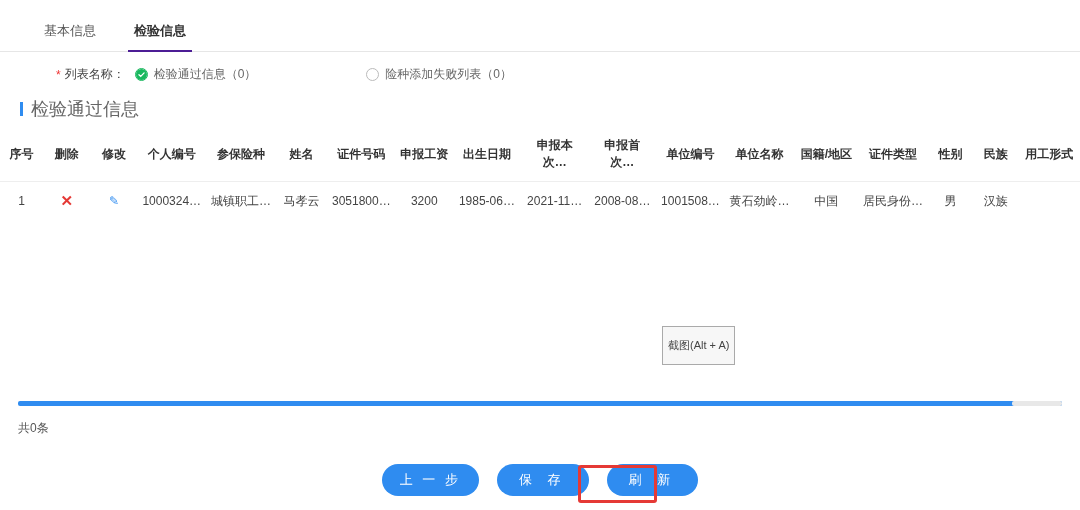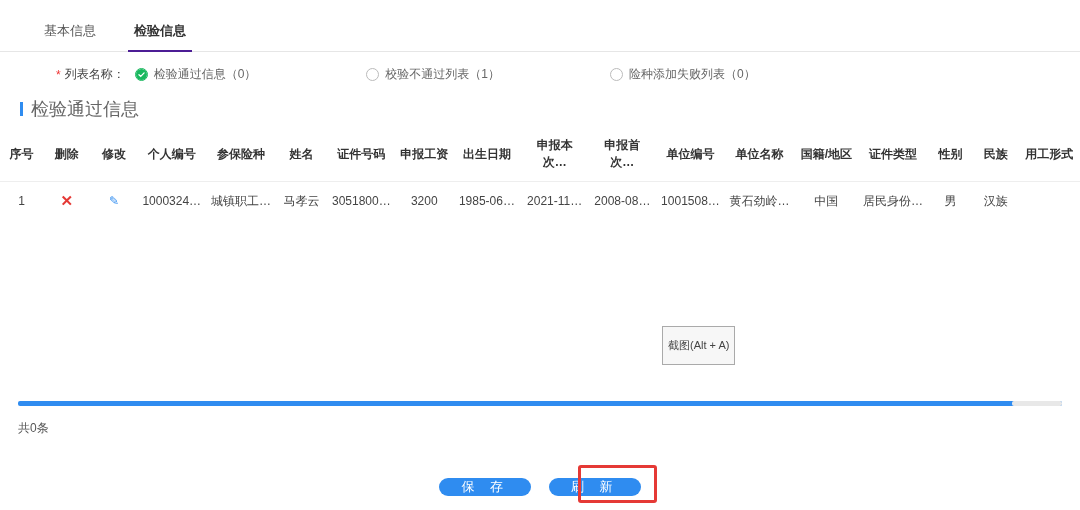--- a/index.html
+++ b/index.html
@@ -170,24 +170,20 @@
   <span class="req">*</span>
   <span class="filter-label">列表名称：</span>
   <div class="radio-opt">
     <span class="radio-circle checked">
       <svg width="13" height="13" viewBox="0 0 13 13">
           <circle cx="6.5" cy="6.5" r="6.5" fill="#19b85e"></circle>
           <path d="M3.5 6.8 L5.6 8.8 L9.6 4.6" stroke="#fff" stroke-width="1.5" fill="none" stroke-linecap="round"></path>
         </svg>
     </span>
     <span>检验通过信息（0）</span>
-  </div>
-  <div class="radio-opt">
-    <span class="radio-circle"></span>
-    <span>校验不通过列表（1）</span>
   </div>
   <div class="radio-opt">
     <span class="radio-circle"></span>
     <span>险种添加失败列表（0）</span>
   </div>
 </div>
 
 <div class="section-title">
   <span class="section-bar"></span>
   <span>检验通过信息</span>
@@ -261,17 +257,18 @@
 </table>
 
 <div class="hint-box">截图(Alt + A)</div>
 
 <div class="scroll-bar"></div>
 <div class="scroll-track-gap"></div>
 
 <div class="count-text">共0条</div>
 
 <div class="btn-bar">
+  <button class="btn prev">上 一 步</button>
   <button class="btn">保  存</button>
   <button class="btn">刷  新</button>
 </div>
 
 <div class="highlight-box" style="left:578px;top:465px;width:79px;height:38px;"></div>
 
 </body></html>

